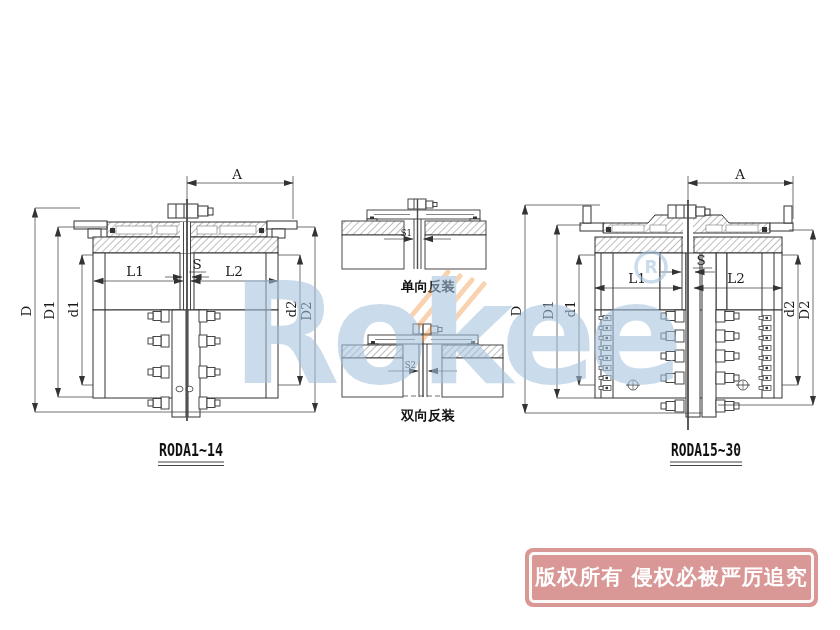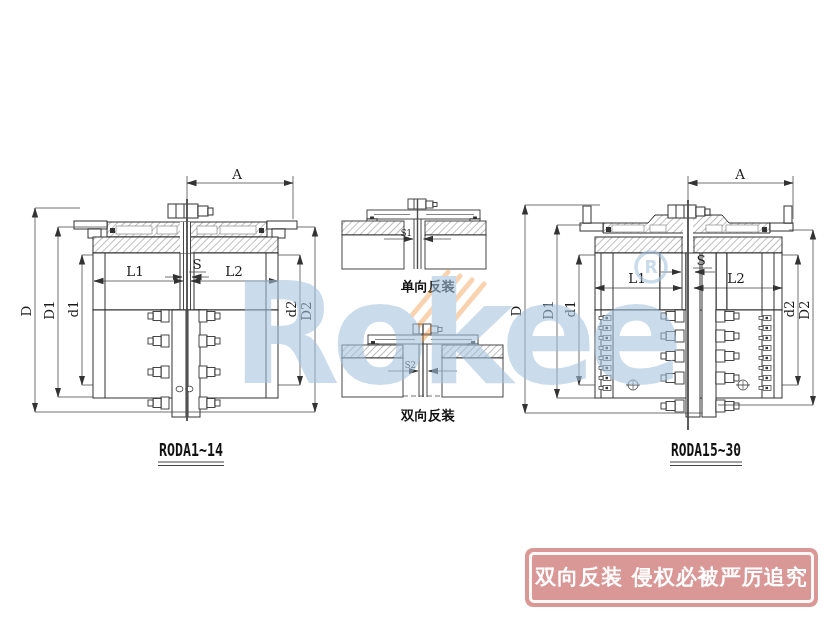--- a/index.html
+++ b/index.html
@@ -329,15 +329,15 @@
     <text class="wmtext" x="232" y="383" fill="#a4c2de">Rokee</text>
     <g>
       <circle cx="651" cy="267" r="15" fill="none" stroke="#a4c2de" stroke-width="3.5"></circle>
       <text x="651" y="273" text-anchor="middle" fill="#a4c2de" style="font-family:'DejaVu Sans',sans-serif;font-weight:700;font-size:17px;">R</text>
     </g>
   </g>
 </svg>
 
 <div class="stamp">
   <div class="stamp-inner">
-    <span class="stamp-text">双向反装 侵权必被严厉追究</span>
+    <span class="stamp-text">版权所有 侵权必被严厉追究</span>
   </div>
 </div>
 
 </body></html>

